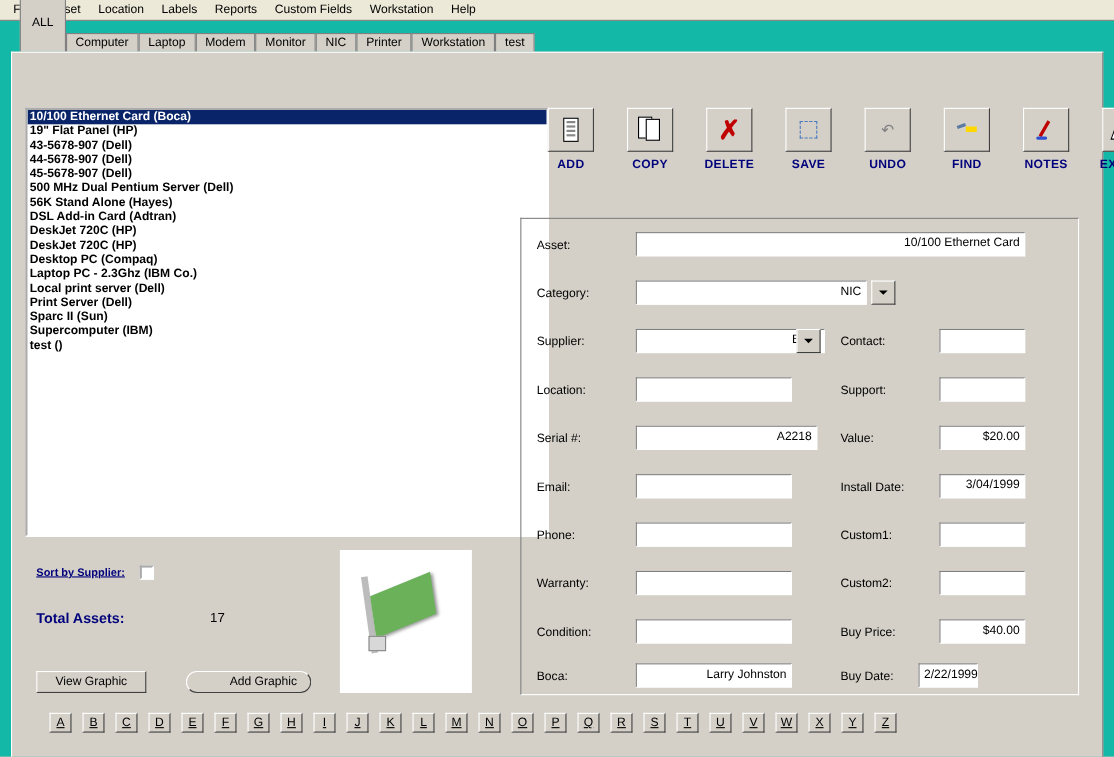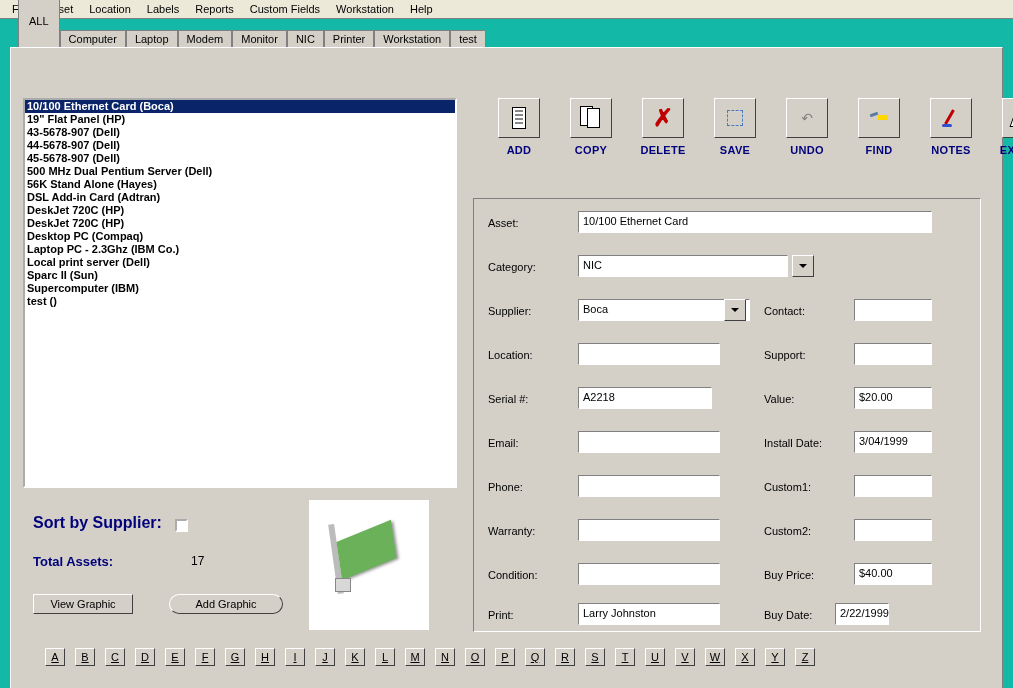--- a/index.html
+++ b/index.html
@@ -55,21 +55,21 @@
     border-bottom: 1px solid #808080;
     height: 646px;
     position: relative;
     background: #d4d0c8;
   }
   
   .asset-list {
     position: absolute;
     left: 12px;
     top: 50px;
-    width: 434px;
+    width: 476px;
     height: 390px;
     background: #fff;
     border: 2px inset #fff;
     overflow: auto;
   }
   .asset-list-inner { }
   .asset-row {
     font-weight: bold;
     padding: 0 2px;
     line-height: 13px;
@@ -83,21 +83,22 @@
   
   .sort-area {
     position: absolute;
     left: 22px;
     top: 466px;
   }
   .sort-label {
     color: #00007b;
     font-family: Verdana, sans-serif;
     font-weight: bold;
-    font-size: 16px;
+    font-size: 10px;
+    text-decoration: underline;
   }
   .checkbox {
     display: inline-block;
     width: 13px;
     height: 13px;
     background: #fff;
     border: 2px inset #fff;
     margin-left: 10px;
     vertical-align: middle;
   }
@@ -120,23 +121,24 @@
   .btn {
     border-top: 1px solid #fff;
     border-left: 1px solid #fff;
     border-right: 1px solid #404040;
     border-bottom: 1px solid #404040;
     background: #d4d0c8;
     padding: 3px 12px;
     font-family: Tahoma, sans-serif;
     font-size: 11px;
     cursor: pointer;
+    margin-top: 16px;
   }
   .view-graphic-btn { position: absolute; left: 22px; top: 546px; width: 100px; text-align:center;}
-  .add-graphic-btn { position: absolute; left: 158px; top: 546px; width: 114px; text-align:center;border-radius:10px;}
+  .add-graphic-btn { position: absolute; left: 158px; top: 546px; width: 114px; text-align:right;border-radius:10px;}
   .graphic-preview {
     position: absolute;
     left: 298px;
     top: 452px;
     width: 120px;
     height: 130px;
     background: #fff;
     display: flex;
     align-items: center;
     justify-content: center;
@@ -193,20 +195,21 @@
   .fld {
     position: absolute;
     height: 22px;
     background: #fff;
     border-top: 1px solid #808080;
     border-left: 1px solid #808080;
     border-right: 1px solid #fff;
     border-bottom: 1px solid #fff;
     padding: 3px 4px;
     font-size: 11px;
+    text-align: right;
   }
   .combo-btn {
     position: absolute;
     width: 22px;
     height: 22px;
     border-top: 1px solid #fff;
     border-left: 1px solid #fff;
     border-right: 1px solid #404040;
     border-bottom: 1px solid #404040;
     background: #d4d0c8;
@@ -343,20 +346,21 @@
           <div class="asset-row">44-5678-907 (Dell)</div>
           <div class="asset-row">45-5678-907 (Dell)</div>
           <div class="asset-row">500 MHz Dual Pentium Server (Dell)</div>
           <div class="asset-row">56K Stand Alone (Hayes)</div>
           <div class="asset-row">DSL Add-in Card (Adtran)</div>
           <div class="asset-row">DeskJet 720C (HP)</div>
           <div class="asset-row">DeskJet 720C (HP)</div>
           <div class="asset-row">Desktop PC (Compaq)</div>
           <div class="asset-row">Laptop PC - 2.3Ghz (IBM Co.)</div>
           <div class="asset-row">Local print server (Dell)</div>
+          <div class="asset-row">Print Server (Dell)</div>
           <div class="asset-row">Sparc II (Sun)</div>
           <div class="asset-row">Supercomputer (IBM)</div>
           <div class="asset-row">test ()</div>
         </div>
     </div>
 
     <div class="sort-area">
       <span class="sort-label">Sort by Supplier:</span>
       <span class="checkbox"></span>
     </div>
@@ -447,21 +451,21 @@
 
       <span class="fld-label" style="left:290px; top:106px">Contact:</span>
       <div class="fld" style="left:380px; top:100px; width:78px"></div>
 
       <span class="fld-label" style="left:14px; top:150px">Location:</span>
       <div class="fld" style="left:104px; top:144px; width:142px"></div>
       <span class="fld-label" style="left:290px; top:150px">Support:</span>
       <div class="fld" style="left:380px; top:144px; width:78px"></div>
 
       <span class="fld-label" style="left:14px; top:194px">Serial #:</span>
-      <div class="fld" style="left:104px; top:188px; width:134px">A2218</div>
+      <div class="fld" style="left:104px; top:188px; width:165px">A2218</div>
       <span class="fld-label" style="left:290px; top:194px">Value:</span>
       <div class="fld" style="left:380px; top:188px; width:78px">$20.00</div>
 
       <span class="fld-label" style="left:14px; top:238px">Email:</span>
       <div class="fld" style="left:104px; top:232px; width:142px"></div>
       <span class="fld-label" style="left:290px; top:238px">Install Date:</span>
       <div class="fld" style="left:380px; top:232px; width:78px">3/04/1999</div>
 
       <span class="fld-label" style="left:14px; top:282px">Phone:</span>
       <div class="fld" style="left:104px; top:276px; width:142px"></div>
@@ -471,21 +475,21 @@
       <span class="fld-label" style="left:14px; top:326px">Warranty:</span>
       <div class="fld" style="left:104px; top:320px; width:142px"></div>
       <span class="fld-label" style="left:290px; top:326px">Custom2:</span>
       <div class="fld" style="left:380px; top:320px; width:78px"></div>
 
       <span class="fld-label" style="left:14px; top:370px">Condition:</span>
       <div class="fld" style="left:104px; top:364px; width:142px"></div>
       <span class="fld-label" style="left:290px; top:370px">Buy Price:</span>
       <div class="fld" style="left:380px; top:364px; width:78px">$40.00</div>
 
-      <span class="fld-label" style="left:14px; top:410px">Print:</span>
+      <span class="fld-label" style="left:14px; top:410px">Boca:</span>
       <div class="fld" style="left:104px; top:404px; width:142px">Larry Johnston</div>
       <span class="fld-label" style="left:290px; top:410px">Buy Date:</span>
       <div class="fld" style="left:361px; top:404px; width:54px">2/22/1999</div>
     </div>
 
     <div class="alpha" id="alpha">
         <div class="alpha-btn">A</div>
         <div class="alpha-btn">B</div>
         <div class="alpha-btn">C</div>
         <div class="alpha-btn">D</div>

